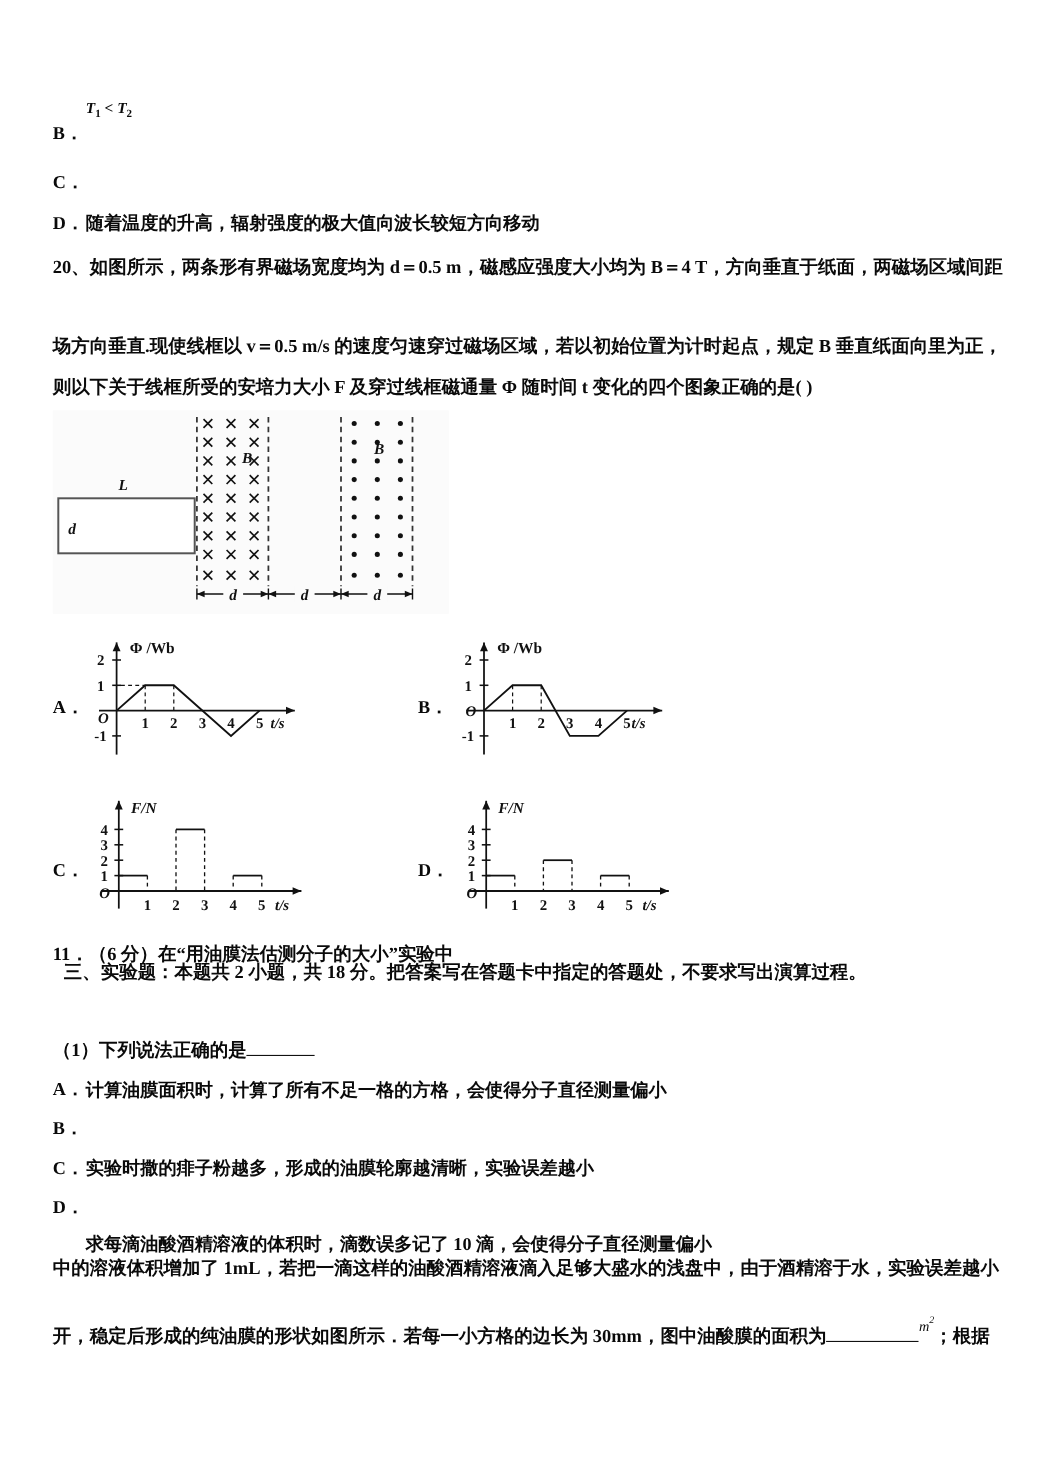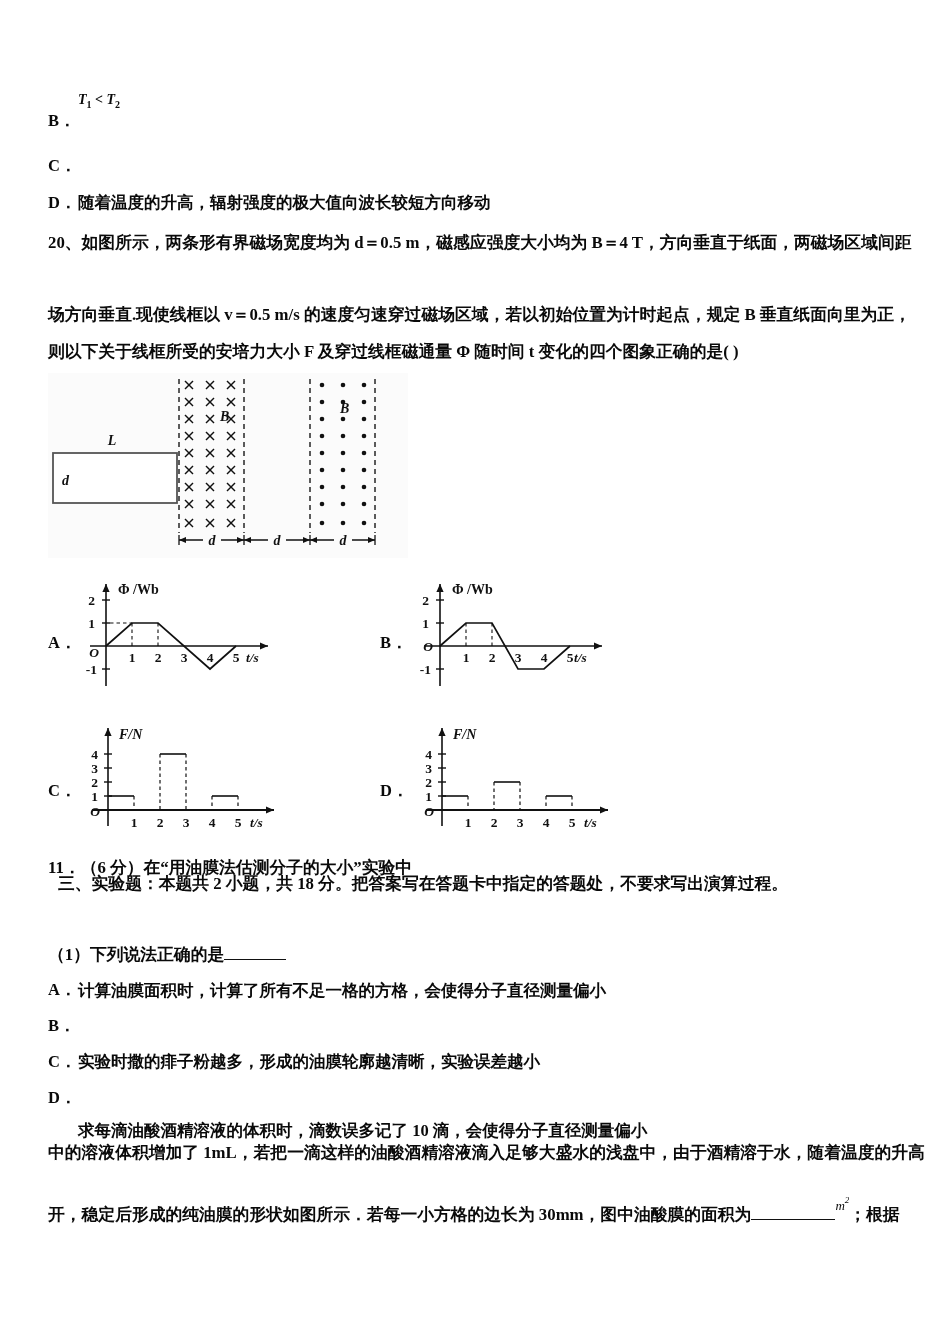--- a/index.html
+++ b/index.html
@@ -467,19 +467,19 @@
 
   <div class="opt-label" style="left:48px; top:1015px;">B．</div>
   <div class="opt-text" style="left:78px; top:962px;margin-top:18px;">计算油膜面积时，计算了所有不足一格的方格，会使得分子直径测量偏小</div>
 
   <div class="opt-label" style="left:48px; top:1051px;">C．</div>
   <div class="opt-text" style="left:78px; top:1051px;">实验时撒的痱子粉越多，形成的油膜轮廓越清晰，实验误差越小</div>
 
   <div class="opt-label" style="left:48px; top:1087px;">D．</div>
   <div class="opt-text" style="left:78px; top:1087px;margin-top:33px;">求每滴油酸酒精溶液的体积时，滴数误多记了 10 滴，会使得分子直径测量偏小</div>
 
-  <div class="qtext" style="left:48px; top:1141px;">中的溶液体积增加了 1mL，若把一滴这样的油酸酒精溶液滴入足够大盛水的浅盘中，由于酒精溶于水，随着温度的升高</div>
+  <div class="qtext" style="left:48px; top:1141px;">中的溶液体积增加了 1mL，若把一滴这样的油酸酒精溶液滴入足够大盛水的浅盘中，由于酒精溶于水，实验误差越小</div>
 
   <div class="qtext" style="left:48px; top:1203px;">
     <span>开，稳定后形成的纯油膜的形状如图所示．若每一小方格的边长为 30mm，图中油酸膜的面积为</span><span class="blank" style="width:84px;"></span><span class="mathi" style="font-size:13px; position:relative; top:-10px; font-weight:normal;">m</span><span style="font-size:9px; position:relative; top:-17px; font-style:italic; font-weight:normal;">2</span><span>；根据</span>
   </div>
 
 </div>
 
 </body></html>

